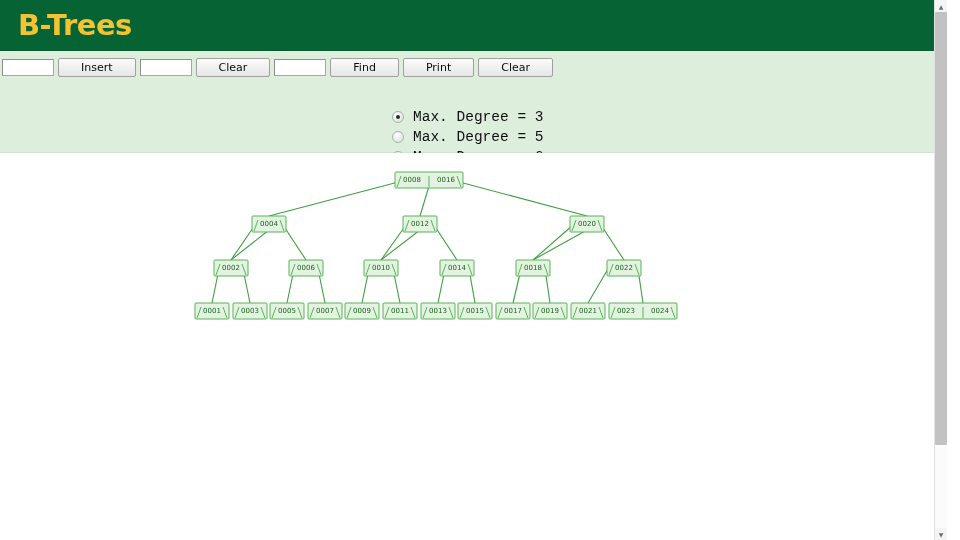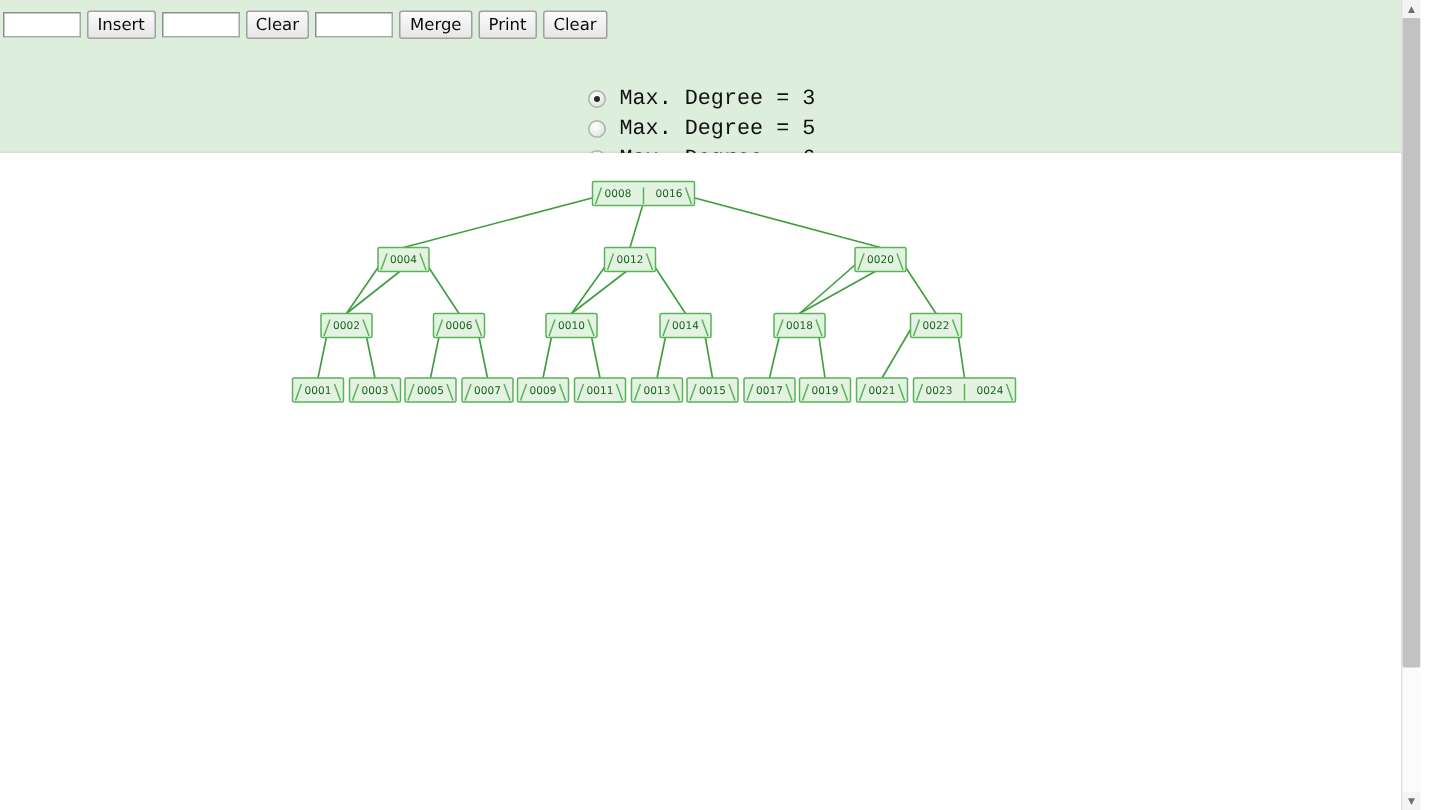--- a/index.html
+++ b/index.html
@@ -65,21 +65,21 @@
     border-left-color: #8e8e8e;
     background: #ffffff;
     font-family: "DejaVu Sans", sans-serif;
     font-size: 11px;
     padding: 0 2px;
     outline: none;
   }
   .btn {
     height: 19px;
     box-sizing: border-box;
-    padding: 0 6px;
+    padding: 0 22px;
     background: linear-gradient(#fbfbfb, #e6e6e6);
     border: 1px solid #a0a0a0;
     border-radius: 2px;
     font-family: "DejaVu Sans", sans-serif;
     font-size: 11px;
     color: #0b0b0b;
     cursor: default;
     line-height: 17px;
   }
 
@@ -218,32 +218,35 @@
     height: 433px;
     background: #c2c2c2;
     border-radius: 1px;
   }
 </style>
 </head>
 <body>
 
 <div id="page">
 
+  <div class="header">
+    <div class="header-title">B-Trees</div>
+  </div>
 
   <div class="controls">
 
     <div class="toolbar">
       <input class="txtfield" type="text" placeholder="" style="">
       <button class="btn">Insert</button>
 
       <input class="txtfield" type="text" placeholder="" style="">
       <button class="btn">Clear</button>
 
       <input class="txtfield" type="text" placeholder="" style="">
-      <button class="btn">Merge</button>
+      <button class="btn">Find</button>
       <button class="btn">Print</button>
       <button class="btn">Clear</button>
     </div>
 
     <div class="radio-group" id="radio-group">
         <div class="radio-row">
           <span class="radio-dot on"></span>
           <span class="radio-label">Max. Degree = 3</span>
         </div>
         <div class="radio-row">

